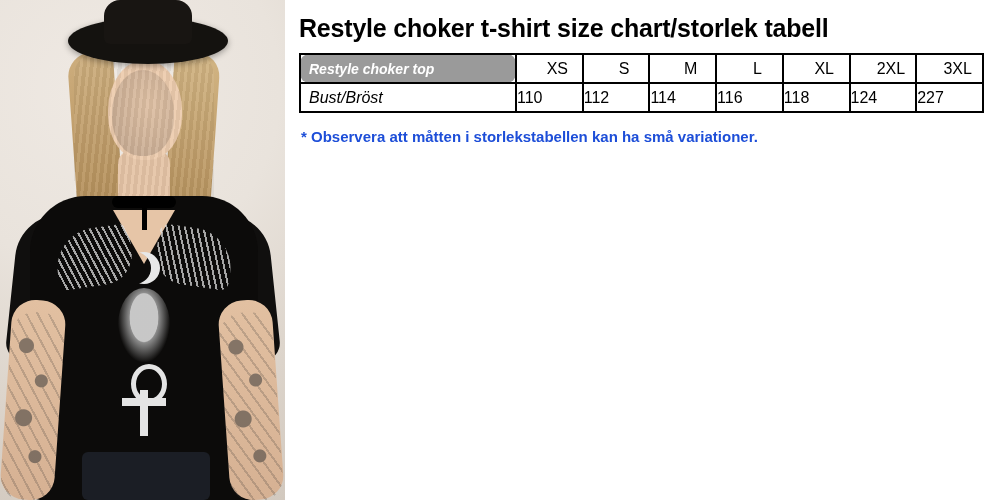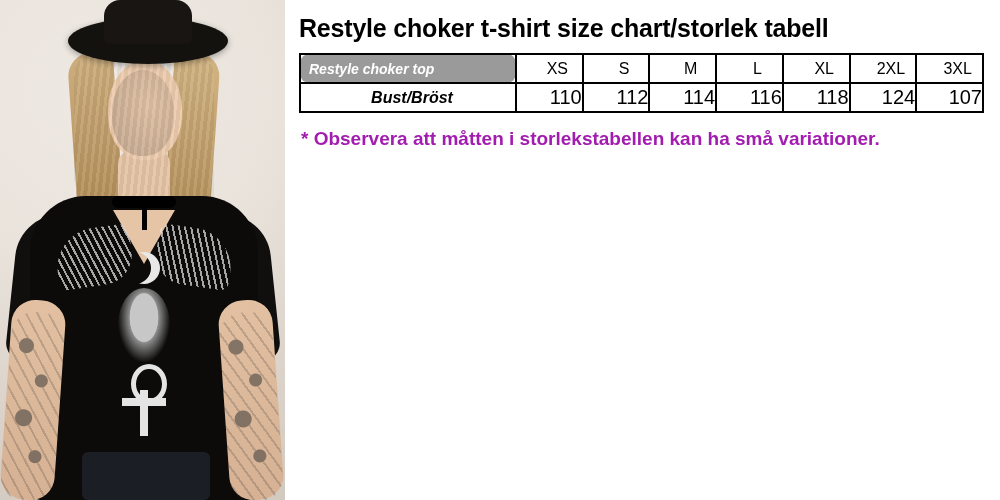--- a/index.html
+++ b/index.html
@@ -285,22 +285,22 @@
   }
   #size-table {
     margin-left: 14px;
     border-collapse: collapse;
     width: 685px;
     table-layout: fixed;
   }
   #size-table th, #size-table td {
     border: 2px solid #000;
     height: 27px;
-    text-align: right;
-    font-size: 20px;
+    text-align: left;
+    font-size: 16px;
     color: #000;
     padding: 0;
   }
   #size-table thead th {
     background: #9a9a9a;
     color: #ffffff;
     font-style: italic;
     font-weight: bold;
     text-align: left;
     padding-left: 8px;
@@ -309,32 +309,32 @@
   #size-table thead th.size-col {
     background: #ffffff;
     color: #000;
     font-style: normal;
     font-weight: normal;
     text-align: center;
     padding-left: 16px;
     font-size: 16px;
   }
   #size-table tbody th {
-    text-align: center;
+    text-align: left;
     padding-left: 8px;
     font-style: italic;
-    font-weight: bold;
+    font-weight: normal;
     font-size: 16px;
     background: #ffffff;
   }
   .note {
     margin: 14px 0 0 16px;
-    font-size: 19px;
+    font-size: 15px;
     font-weight: bold;
-    color: #a21caf;
+    color: #1d4ed8;
     line-height: 1.28;
     width: 680px;
   }
   .note.second { margin-top: 16px; }
 </style>
 </head>
 <body>
 
 <div id="page">
 
@@ -387,21 +387,21 @@
       </thead>
       <tbody>
         <tr>
           <th>Bust/Bröst</th>
           <td>110</td>
           <td>112</td>
           <td>114</td>
           <td>116</td>
           <td>118</td>
           <td>124</td>
-          <td>107</td>
+          <td>227</td>
         </tr>
       </tbody>
     </table>
 
     <p class="note">* Observera att måtten i storlekstabellen kan ha små variationer.</p>
 
   </div>
 </div>
 
 </body></html>

